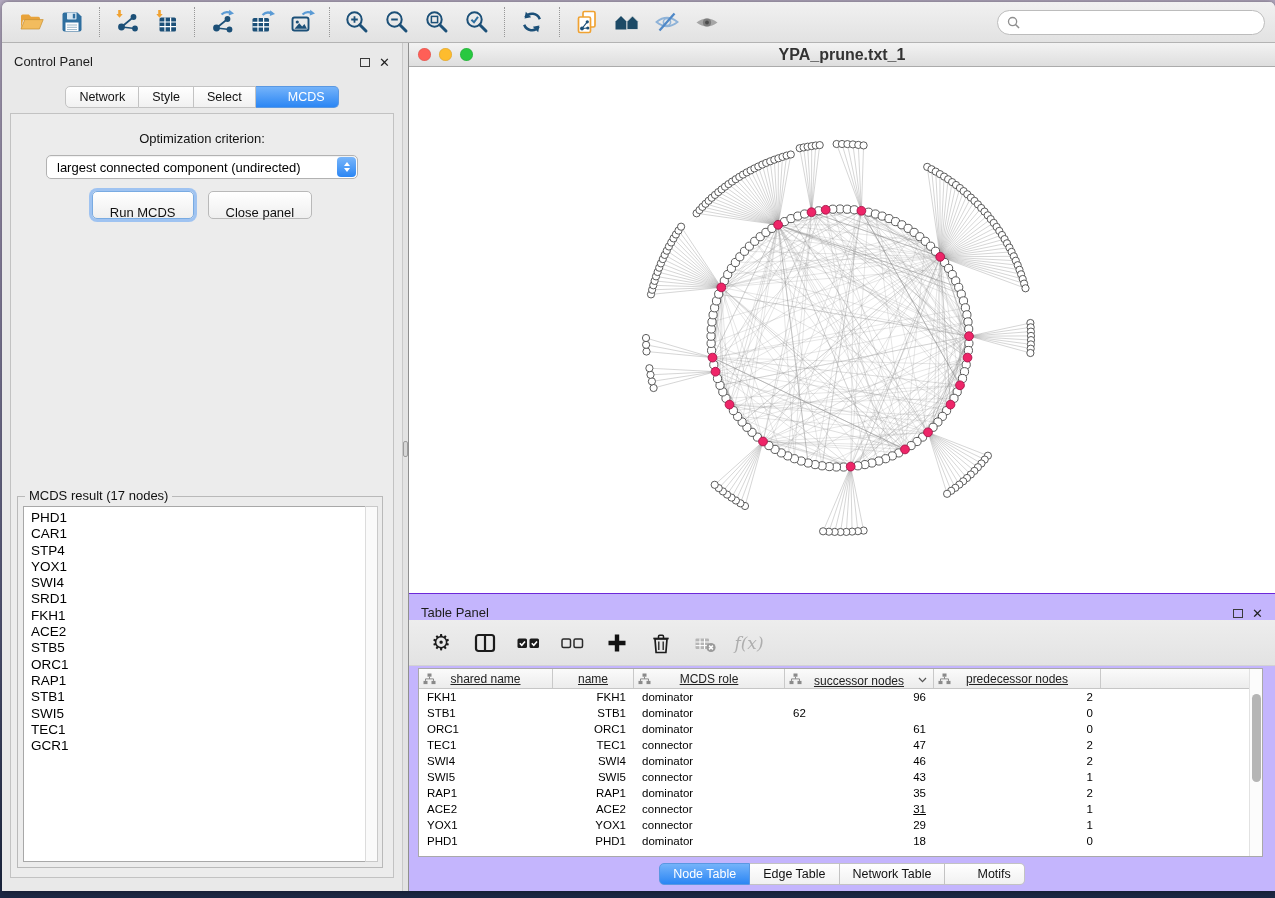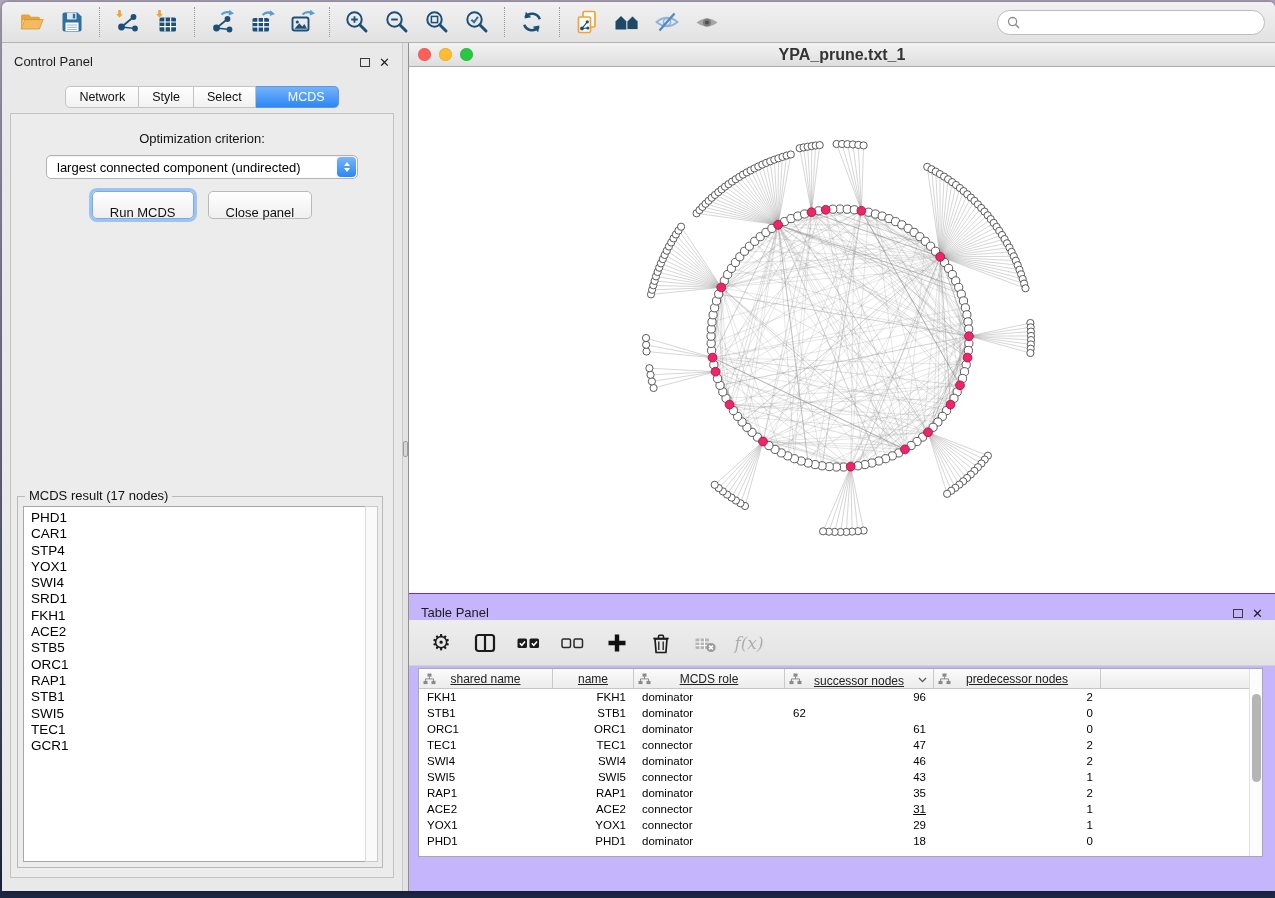--- a/index.html
+++ b/index.html
@@ -1170,19 +1170,25 @@
                 <div class="td" style="width: 151px; text-align: left;">dominator</div>
                 <div class="td" style="width: 149px; text-align: right;">18</div>
                 <div class="td" style="width: 167px; text-align: right;">0</div>
               </div>
             </div>
           <div class="vscroll">
             <div class="vthumb"></div>
           </div>
         </div>
 
+        <div class="seg table-tabs" id="table-tabs">
+            <span class="seg-btn active">Node Table</span>
+            <span class="seg-btn">Edge Table</span>
+            <span class="seg-btn">Network Table</span>
+            <span class="seg-btn">Motifs</span>
+          </div>
       </div>
 
     </div>
   </div>
 
 
 </div>
 
 </body></html>

